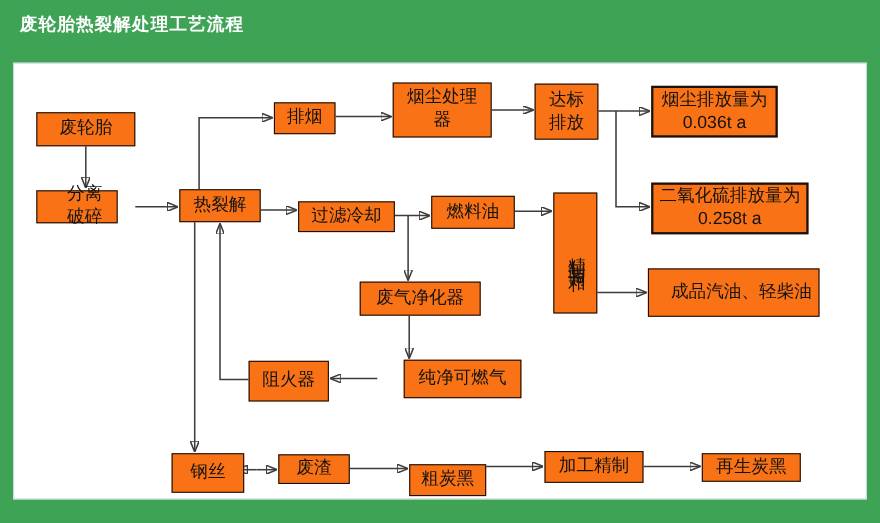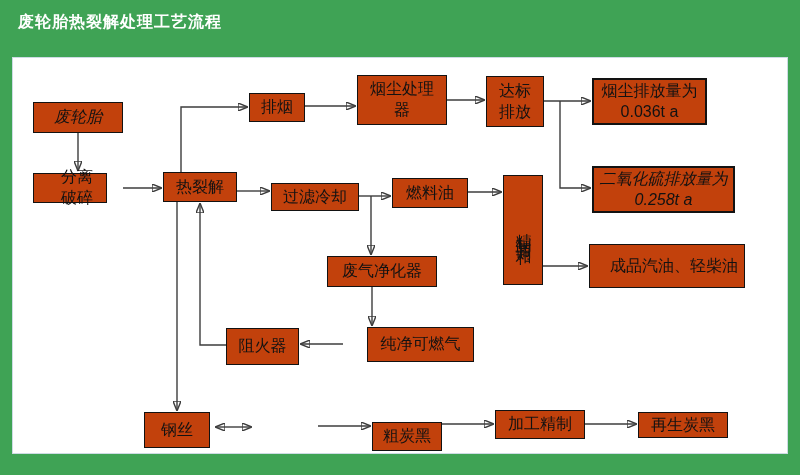--- a/index.html
+++ b/index.html
@@ -16,27 +16,27 @@
     position:absolute;left:18px;top:12px;
     font-size:16px;font-weight:bold;color:#ffffff;
     letter-spacing:1px;white-space:nowrap;
   }
   .panel{
     position:absolute;left:12px;top:57px;width:776px;height:397px;
     background:#ffffff;border:1px solid #cddbe4;box-sizing:border-box;
   }
   .node{
     position:absolute;box-sizing:border-box;
-    background:#c2410c;border:1.5px solid #121212;
+    background:#f97316;border:1.5px solid #121212;
     display:flex;align-items:center;justify-content:center;
     text-align:center;font-size:16px;color:#121212;
     line-height:1.3;padding:1px 6px;z-index:2;
   }
   .node.thick{border-width:2px;}
-  .node.tight{padding:1px 2px;font-style:italic;}
+  .node.tight{padding:1px 2px;}
   .node.vertical{
     writing-mode:vertical-lr;text-orientation:upright;
     letter-spacing:4px;padding:4px 0;
   }
   svg.wires{
     position:absolute;left:0;top:0;width:800px;height:475px;
     z-index:1;pointer-events:none;
   }
   svg.wires path{fill:none;stroke:#3d3d3d;stroke-width:1.4;}
 </style>
@@ -71,33 +71,34 @@
     <path d="M343,344 L301,344" marker-end="url(#arw)"></path>
     <path d="M226,345 L200,345 L200,204" marker-end="url(#arw)"></path>
     <path d="M177,202 L177,410" marker-end="url(#arw)"></path>
     <path d="M233,427 L216,427" marker-end="url(#arw)"></path>
     <path d="M233,427 L251,427" marker-end="url(#arw)"></path>
     <path d="M318,426 L370,426" marker-end="url(#arw)"></path>
     <path d="M442,424 L493,424" marker-end="url(#arw)"></path>
     <path d="M585,424 L636,424" marker-end="url(#arw)"></path>
   </svg>
 
-  <div class="node" style="left:33px;top:102px;width:90px;height:31px;font-style:italic;">废轮胎</div>
+  <div class="node" style="left:33px;top:102px;width:90px;height:31px;">废轮胎</div>
   <div class="node" style="left:33px;top:173px;width:74px;height:30px;padding-left:20px;">分离破碎</div>
   <div class="node" style="left:163px;top:172px;width:74px;height:30px;">热裂解</div>
   <div class="node" style="left:249px;top:93px;width:56px;height:29px;">排烟</div>
   <div class="node" style="left:357px;top:75px;width:90px;height:50px;">烟尘处理器</div>
   <div class="node" style="left:486px;top:76px;width:58px;height:51px;">达标排放</div>
   <div class="node thick" style="left:592px;top:78px;width:115px;height:47px;">烟尘排放量为 0.036t a</div>
   <div class="node thick tight" style="left:592px;top:166px;width:143px;height:47px;">二氧化硫排放量为 0.258t a</div>
   <div class="node" style="left:271px;top:183px;width:88px;height:28px;">过滤冷却</div>
   <div class="node" style="left:392px;top:178px;width:76px;height:30px;">燃料油</div>
   <div class="node vertical" style="left:503px;top:175px;width:40px;height:110px;">精制与调和</div>
   <div class="node" style="left:589px;top:244px;width:156px;height:44px;padding-left:20px;">成品汽油、轻柴油</div>
   <div class="node" style="left:327px;top:256px;width:110px;height:31px;">废气净化器</div>
   <div class="node" style="left:343px;top:327px;width:107px;height:35px;margin-left:24px;">纯净可燃气</div>
   <div class="node" style="left:226px;top:328px;width:73px;height:37px;">阻火器</div>
-  <div class="node" style="left:144px;top:412px;width:66px;height:36px;">钢丝</div>
+  <div class="node" style="left:156px;top:412px;width:66px;height:36px;">钢丝</div>
+  <div class="node" style="left:253px;top:413px;width:65px;height:27px;">废渣</div>
   <div class="node" style="left:372px;top:422px;width:70px;height:29px;">粗炭黑</div>
   <div class="node" style="left:495px;top:410px;width:90px;height:29px;">加工精制</div>
   <div class="node" style="left:638px;top:412px;width:90px;height:26px;">再生炭黑</div>
 
 </div>
 
 </body></html>

